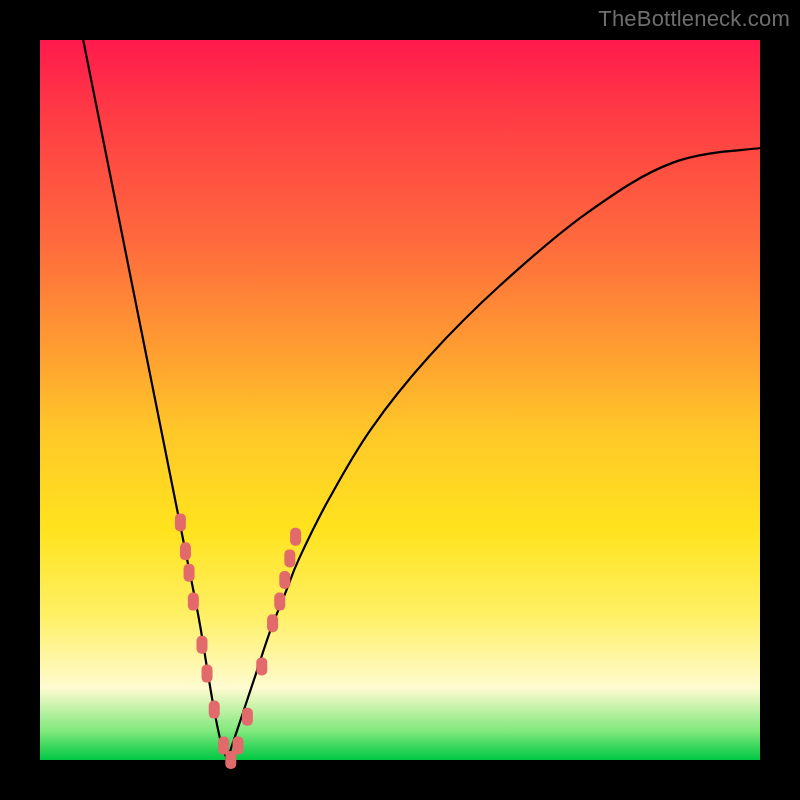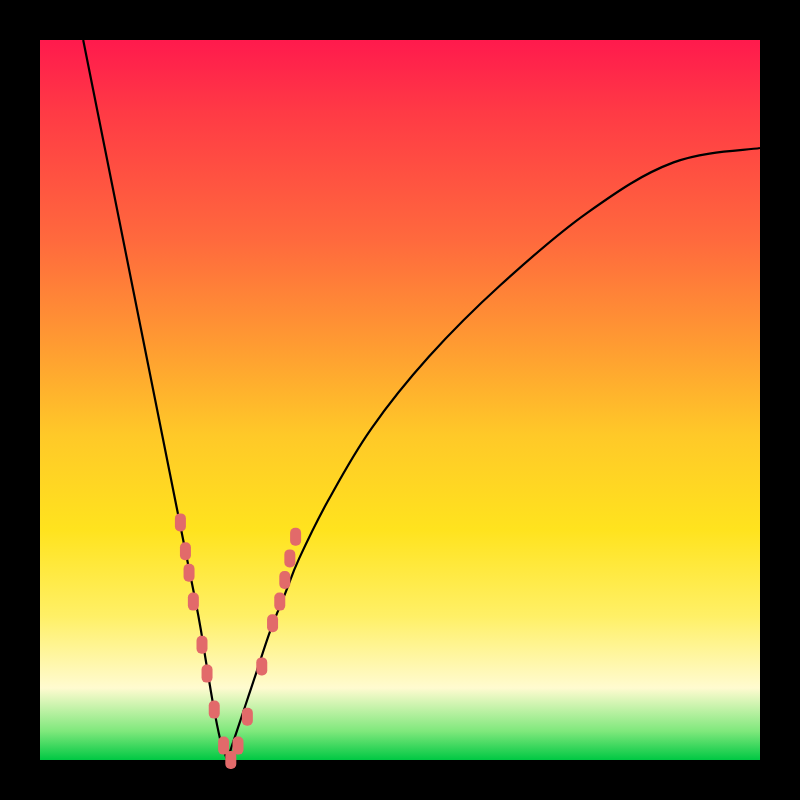--- a/index.html
+++ b/index.html
@@ -91,13 +91,14 @@
         <rect x="201.86" y="667.8" width="11" height="18" rx="5" ry="5" class="marker"></rect>
         <rect x="216.26" y="617.4" width="11" height="18" rx="5" ry="5" class="marker"></rect>
         <rect x="227.05999999999997" y="574.2" width="11" height="18" rx="5" ry="5" class="marker"></rect>
         <rect x="234.25999999999996" y="552.6" width="11" height="18" rx="5" ry="5" class="marker"></rect>
         <rect x="239.3" y="531" width="11" height="18" rx="5" ry="5" class="marker"></rect>
         <rect x="244.34000000000003" y="509.4" width="11" height="18" rx="5" ry="5" class="marker"></rect>
         <rect x="250.1" y="487.8" width="11" height="18" rx="5" ry="5" class="marker"></rect>
       </g>
   </svg>
 
+  <div class="watermark">TheBottleneck.com</div>
 </div>
 
 </body></html>

